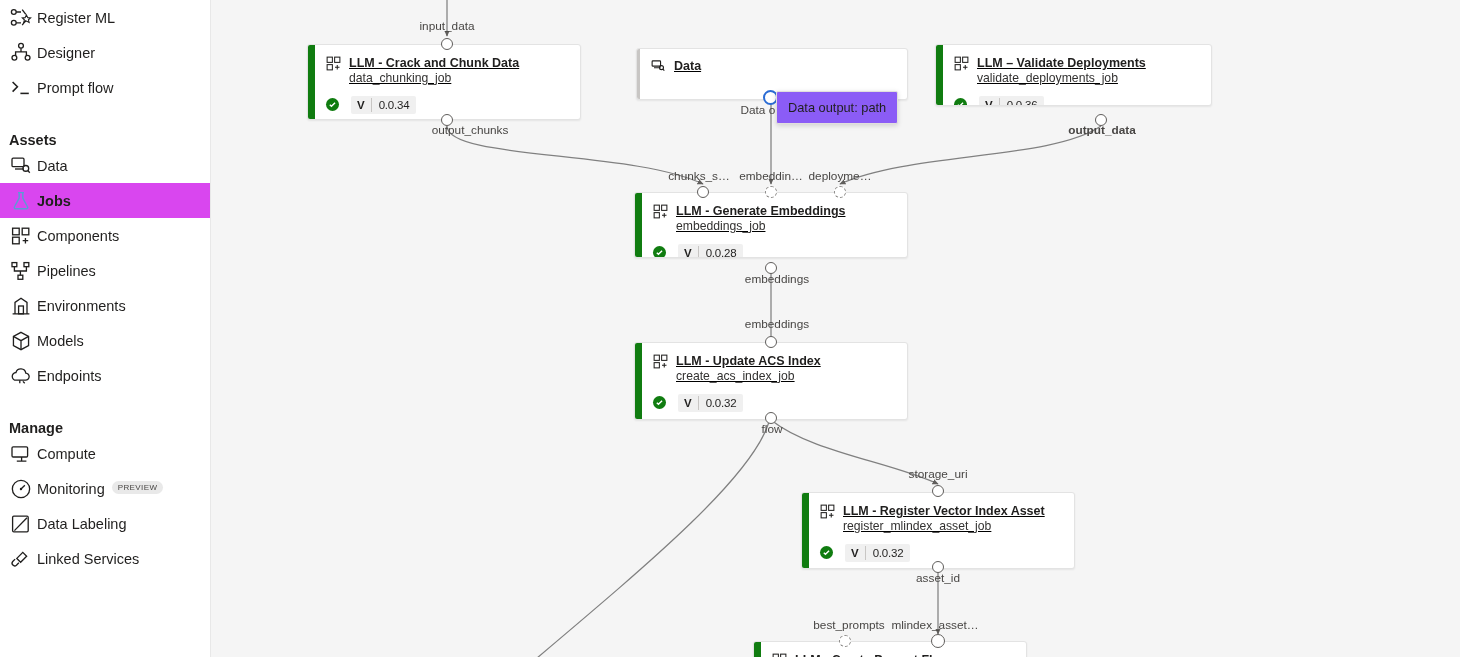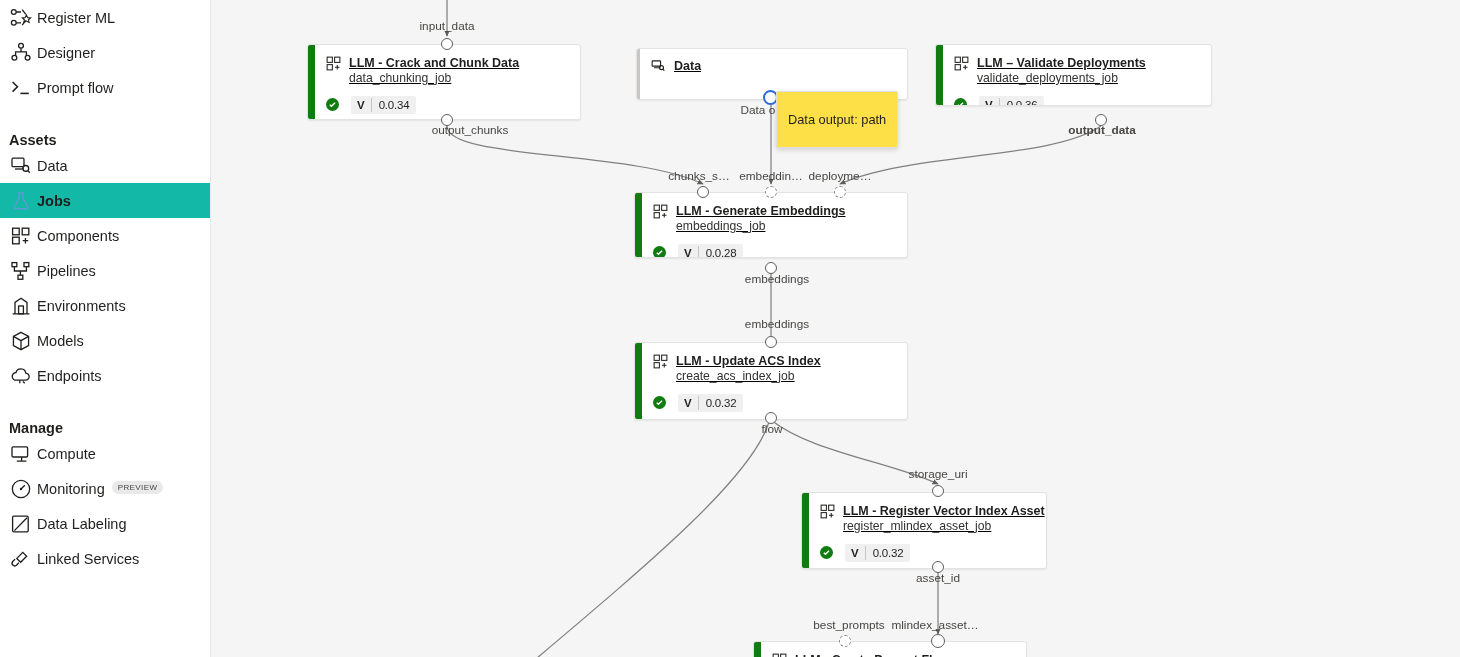--- a/index.html
+++ b/index.html
@@ -24,21 +24,21 @@
     height:35px; padding-left:9px;
     color:#201f1e; font-size:14.5px;
     cursor:pointer; position:relative;
   }
   .nav-item .nav-ico {
     width:24px; height:20px; flex:0 0 24px;
     display:flex; align-items:center; justify-content:flex-start;
     color:#201f1e;
   }
   .nav-item .nav-lbl { margin-left:4px; white-space:nowrap; }
-  .nav-item.selected { background:#14b8a6; }
+  .nav-item.selected { background:#d946ef; }
   .nav-item.selected .nav-lbl { font-weight:bold; }
   .nav-item.selected .nav-ico { color:#5b9bd5; }
   .nav-head {
     font-size:14.5px; font-weight:bold; color:#201f1e;
     padding-left:9px; display:flex; align-items:flex-end; height:34px;
   }
   .preview-badge {
     margin-left:7px; font-size:8px; letter-spacing:.4px;
     background:#e9e9e9; color:#484644; border-radius:9px;
     padding:2px 6px 2px 6px; text-transform:uppercase;
@@ -99,24 +99,24 @@
     border-color:#2b6cd4; border-width:2.2px; width:15px; height:15px;
   }
   .port-label {
     position:absolute; font-size:11.8px; color:#484644;
     white-space:nowrap; transform:translateX(-50%);
   }
 
   
   #tooltip {
     position:absolute;
-    background:#fde047; border:1px solid #e1dfdd;
+    background:#8b5cf6; border:1px solid #e1dfdd;
     border-radius:2px; box-shadow:0 1.6px 5px rgba(0,0,0,0.14);
     font-size:12.8px; color:#201f1e;
-    padding:20px 11px; white-space:nowrap;
+    padding:8px 11px; white-space:nowrap;
   }
 </style>
 </head>
 <body>
 
 <div id="sidebar">
 
   <div class="nav-item">
     <span class="nav-ico">
       <svg viewBox="0 0 20 20" fill="none" stroke="currentColor" stroke-width="1.1">
@@ -465,21 +465,21 @@
           <span class="num">0.0.32</span>
         </span>
       </div>
     </div>
   </div>
   <div class="port-label" style="left:566px; top:317px;">embeddings</div>
   <div class="port" style="left:554px; top:336px;"></div>
   <div class="port" style="left:554px; top:412px;"></div>
   <div class="port-label" style="left:561px; top:422px;">flow</div>
 
-  <div class="node" style="left:590px; top:492px; width:246px; height:77px;">
+  <div class="node" style="left:590px; top:492px; width:274px; height:77px;">
     <div class="accent"></div>
     <div class="body">
       <div class="titlerow">
         <span class="comp-ico">
           <svg viewBox="0 0 16 16" fill="none" stroke="currentColor" stroke-width="1.1">
             <rect x="1.2" y="1.2" width="5.6" height="5.6"></rect>
               <rect x="1.2" y="9.2" width="5.6" height="5.6"></rect>
             <rect x="9.2" y="1.2" width="5.6" height="5.6"></rect>
             <path d="M12 9.6v4.8M9.6 12h4.8"></path>
           </svg>

